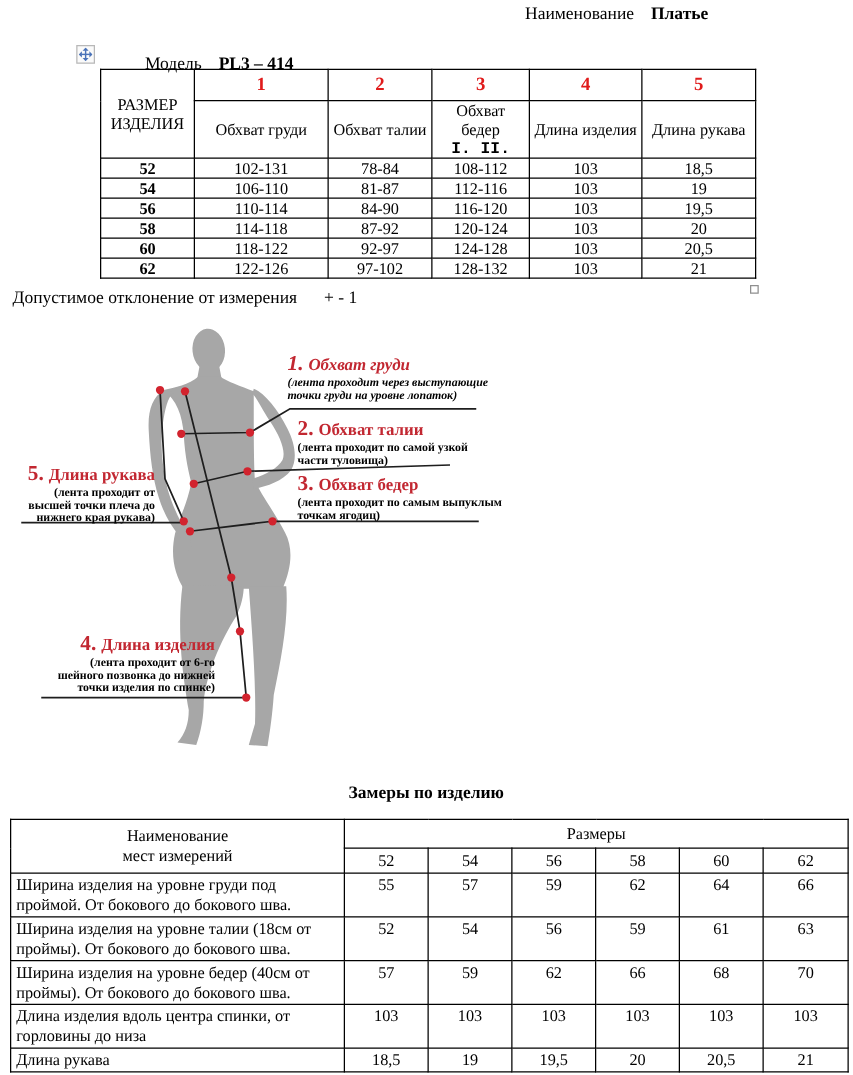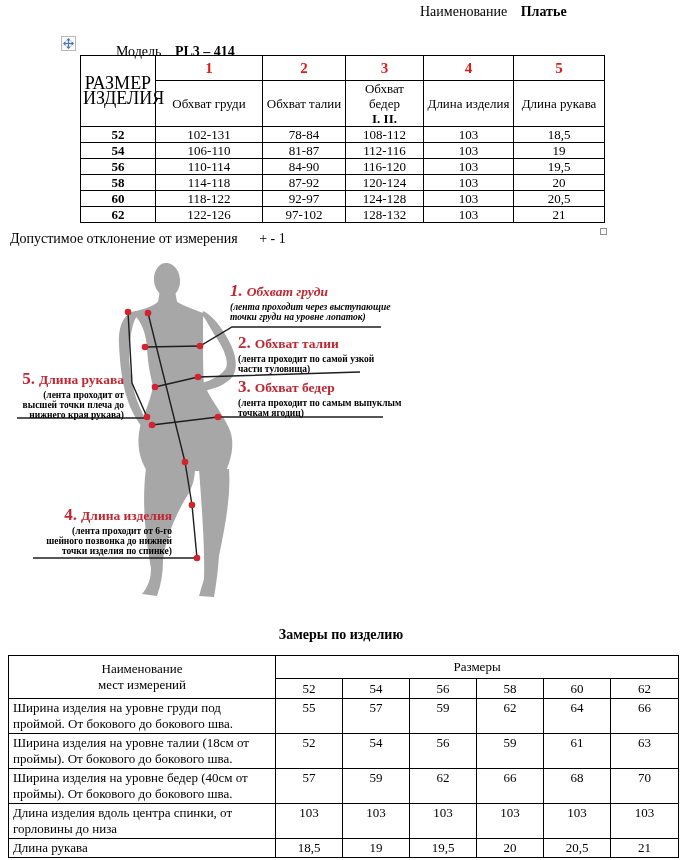--- a/index.html
+++ b/index.html
@@ -14,24 +14,24 @@
   
   .move-handle{position:absolute;left:61px;top:36px;width:15px;height:15px;box-sizing:border-box;
                border:1px solid #b8b8b8;background:#fafafa;display:flex;align-items:center;justify-content:center;}
   .resize-handle{position:absolute;left:600px;top:228px;width:7px;height:7px;box-sizing:border-box;
                border:1px solid #8f8f8f;background:#fff;}
 
   
   table.size-table{position:absolute;left:80px;top:55px;width:524px;border-collapse:collapse;
                    table-layout:fixed;font-size:13px;}
   .size-table th,.size-table td{border:1px solid #000;padding:0 2px;text-align:center;font-weight:normal;}
-  .size-table th.corner{font-size:18px;line-height:15px;}
+  .size-table th.corner{font-size:13px;line-height:15px;}
   .size-table th.num{color:#e01b1b;font-weight:bold;font-size:15px;height:24px;}
   .size-table tr.lblrow th{height:44px;font-size:13px;line-height:15px;vertical-align:middle;}
-  .size-table .sub{font-weight:bold;}
+  .size-table .sub{font-weight:bold;font-family:Liberation Mono, monospace;}
   .size-table tbody td{height:15px;line-height:15px;font-size:13px;}
   .size-table tbody td.size{font-weight:bold;}
 
   
   .tolerance{position:absolute;left:10px;top:231px;font-size:14px;}
   .tolerance .val{margin-left:18px;}
 
   
   .diagram{position:absolute;left:0;top:255px;width:470px;height:345px;}
   .diagram svg{position:absolute;left:0;top:0;}

